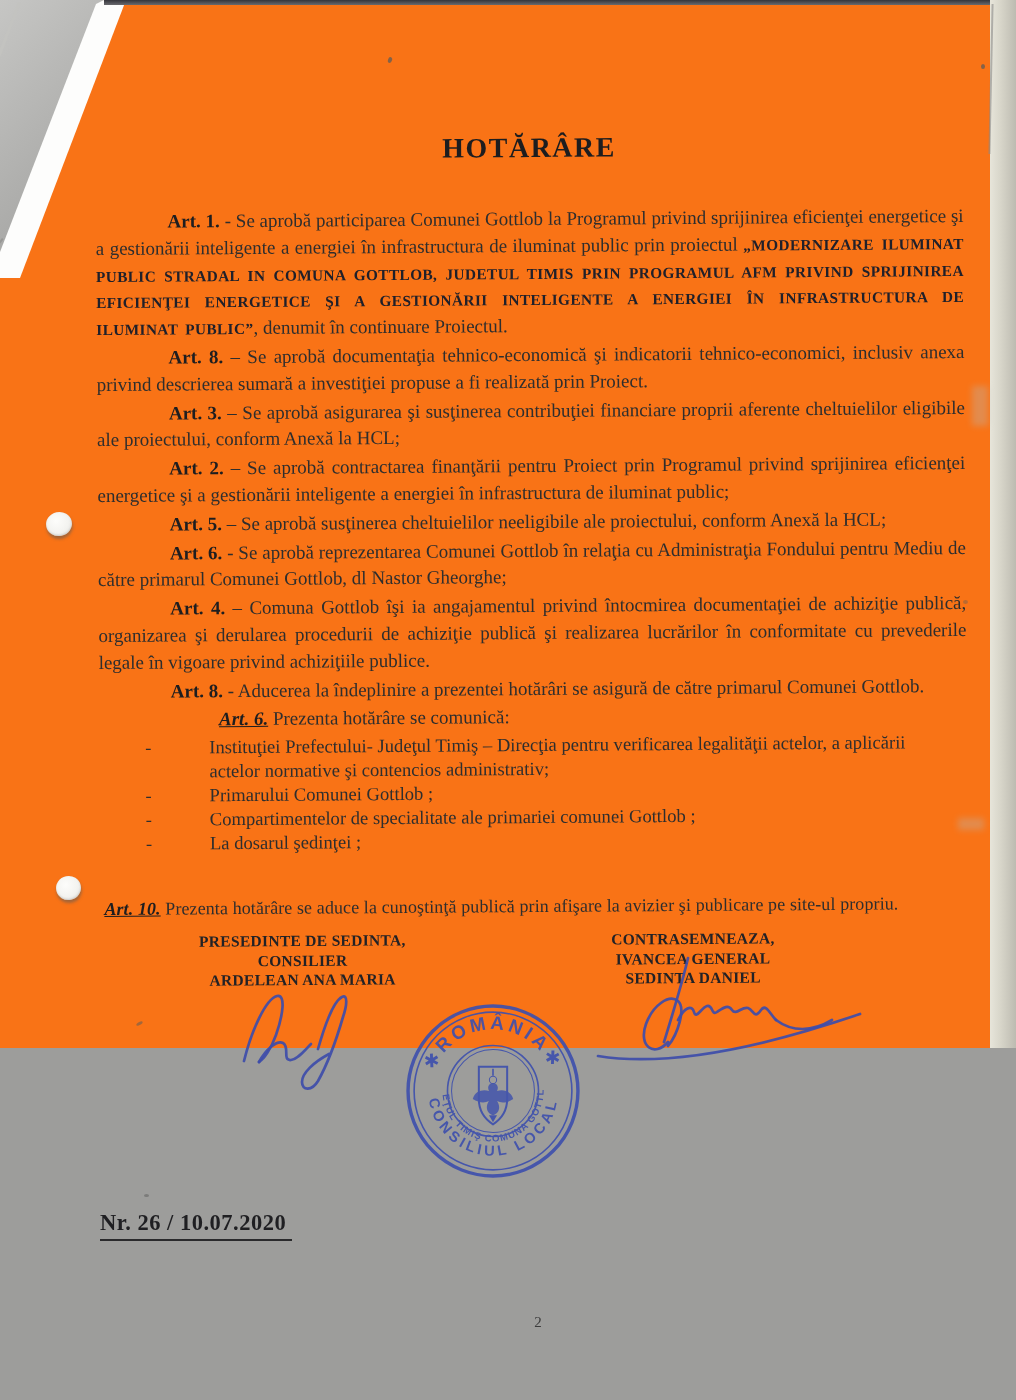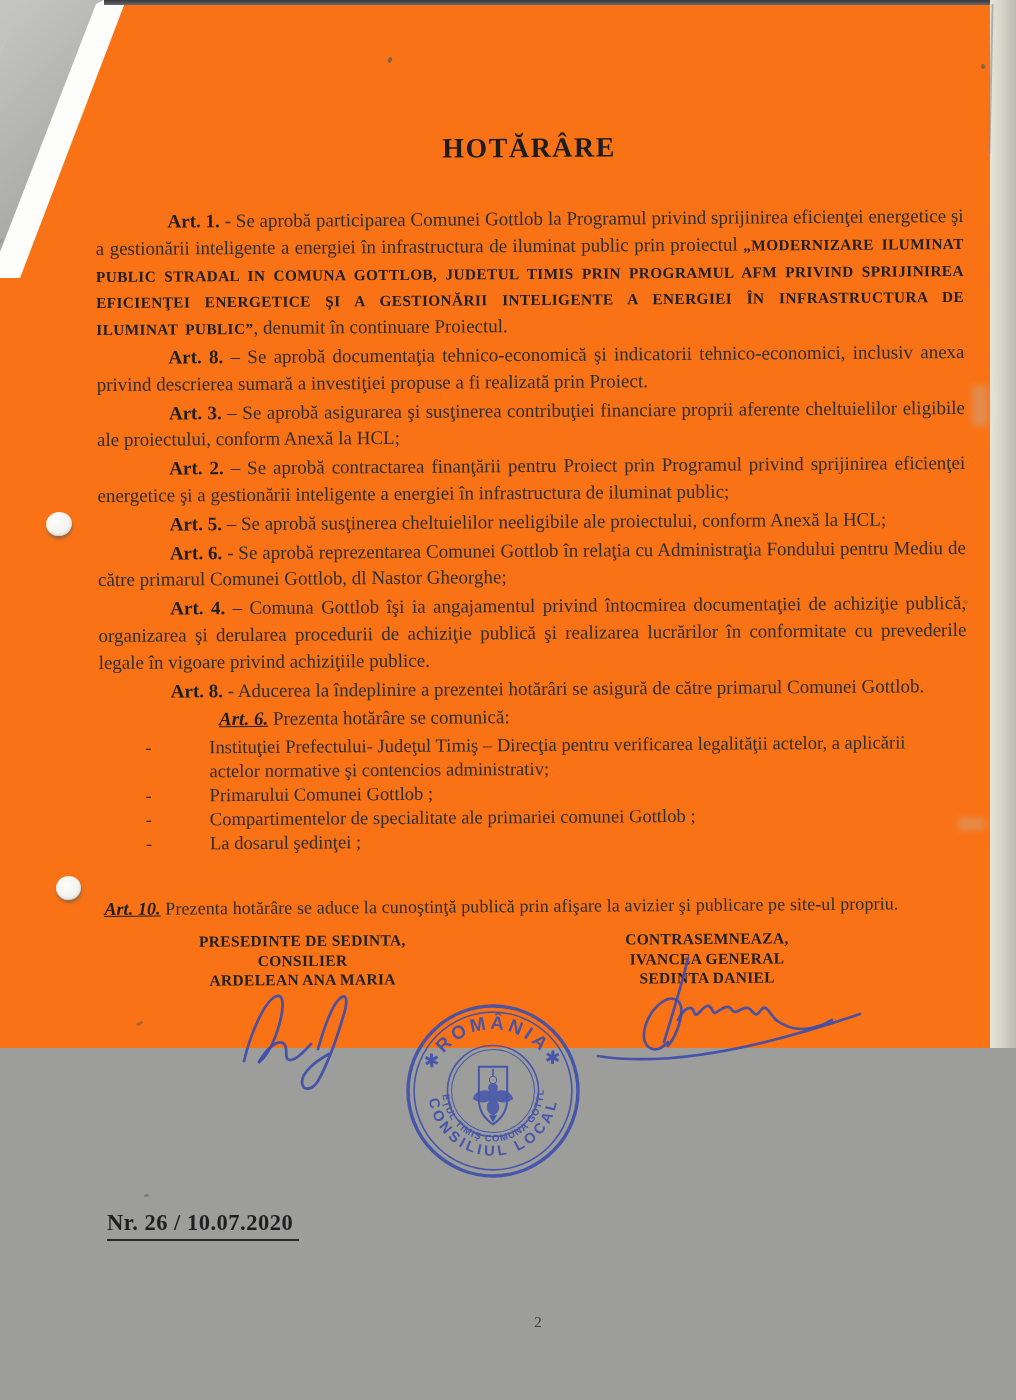--- a/index.html
+++ b/index.html
@@ -62,37 +62,37 @@
   .li .dash{width:64px;flex:none;}
   .li .txt{flex:1;text-align:left;padding-right:34px;}
   p.art10{margin:40px 0 0 4px;text-indent:0;font-size:18px;white-space:nowrap;
     letter-spacing:.1px;}
 
   
   .sig-col{position:absolute;text-align:center;font-weight:bold;font-size:15.5px;
     line-height:19.5px;color:#222226;font-family:"Liberation Serif",serif;
     letter-spacing:.3px;}
   .sig-left{left:190px;top:931px;width:225px;transform:rotate(-0.4deg);}
-  .sig-right{left:612px;top:929px;width:190px;transform:rotate(-0.4deg);}
+  .sig-right{left:598px;top:929px;width:190px;transform:rotate(-0.4deg);}
 
   .ink{position:absolute;}
   .ink path{fill:none;stroke:#3e4daa;stroke-width:2.7;stroke-linecap:round;
     stroke-linejoin:round;opacity:.92;}
   .sig-ink-left{left:230px;top:985px;}
   .sig-ink-right{left:592px;top:950px;}
 
   
   .stamp{position:absolute;left:404px;top:1002px;opacity:.92;}
   .stamp circle,.stamp path.ring{fill:none;stroke:#3f51ad;}
   .stamp text{font-family:"Liberation Sans","DejaVu Sans",sans-serif;
     font-weight:bold;fill:#3f51ad;}
   .stamp .emb{stroke:#3f51ad;}
 
   
-  .reg-number{position:absolute;left:107px;top:1210px;font-size:22.5px;
+  .reg-number{position:absolute;left:100px;top:1210px;font-size:22.5px;
     font-weight:bold;color:#1f1f22;letter-spacing:.5px;
     border-bottom:2.5px solid #2a2a2c;padding:0 6px 3px 0;}
   .page-num{position:absolute;left:520px;top:1314px;width:36px;text-align:center;
     font-size:15px;color:#3c3c3c;}
 </style>
 </head>
 <body>
 
 <div class="canvas">
 

